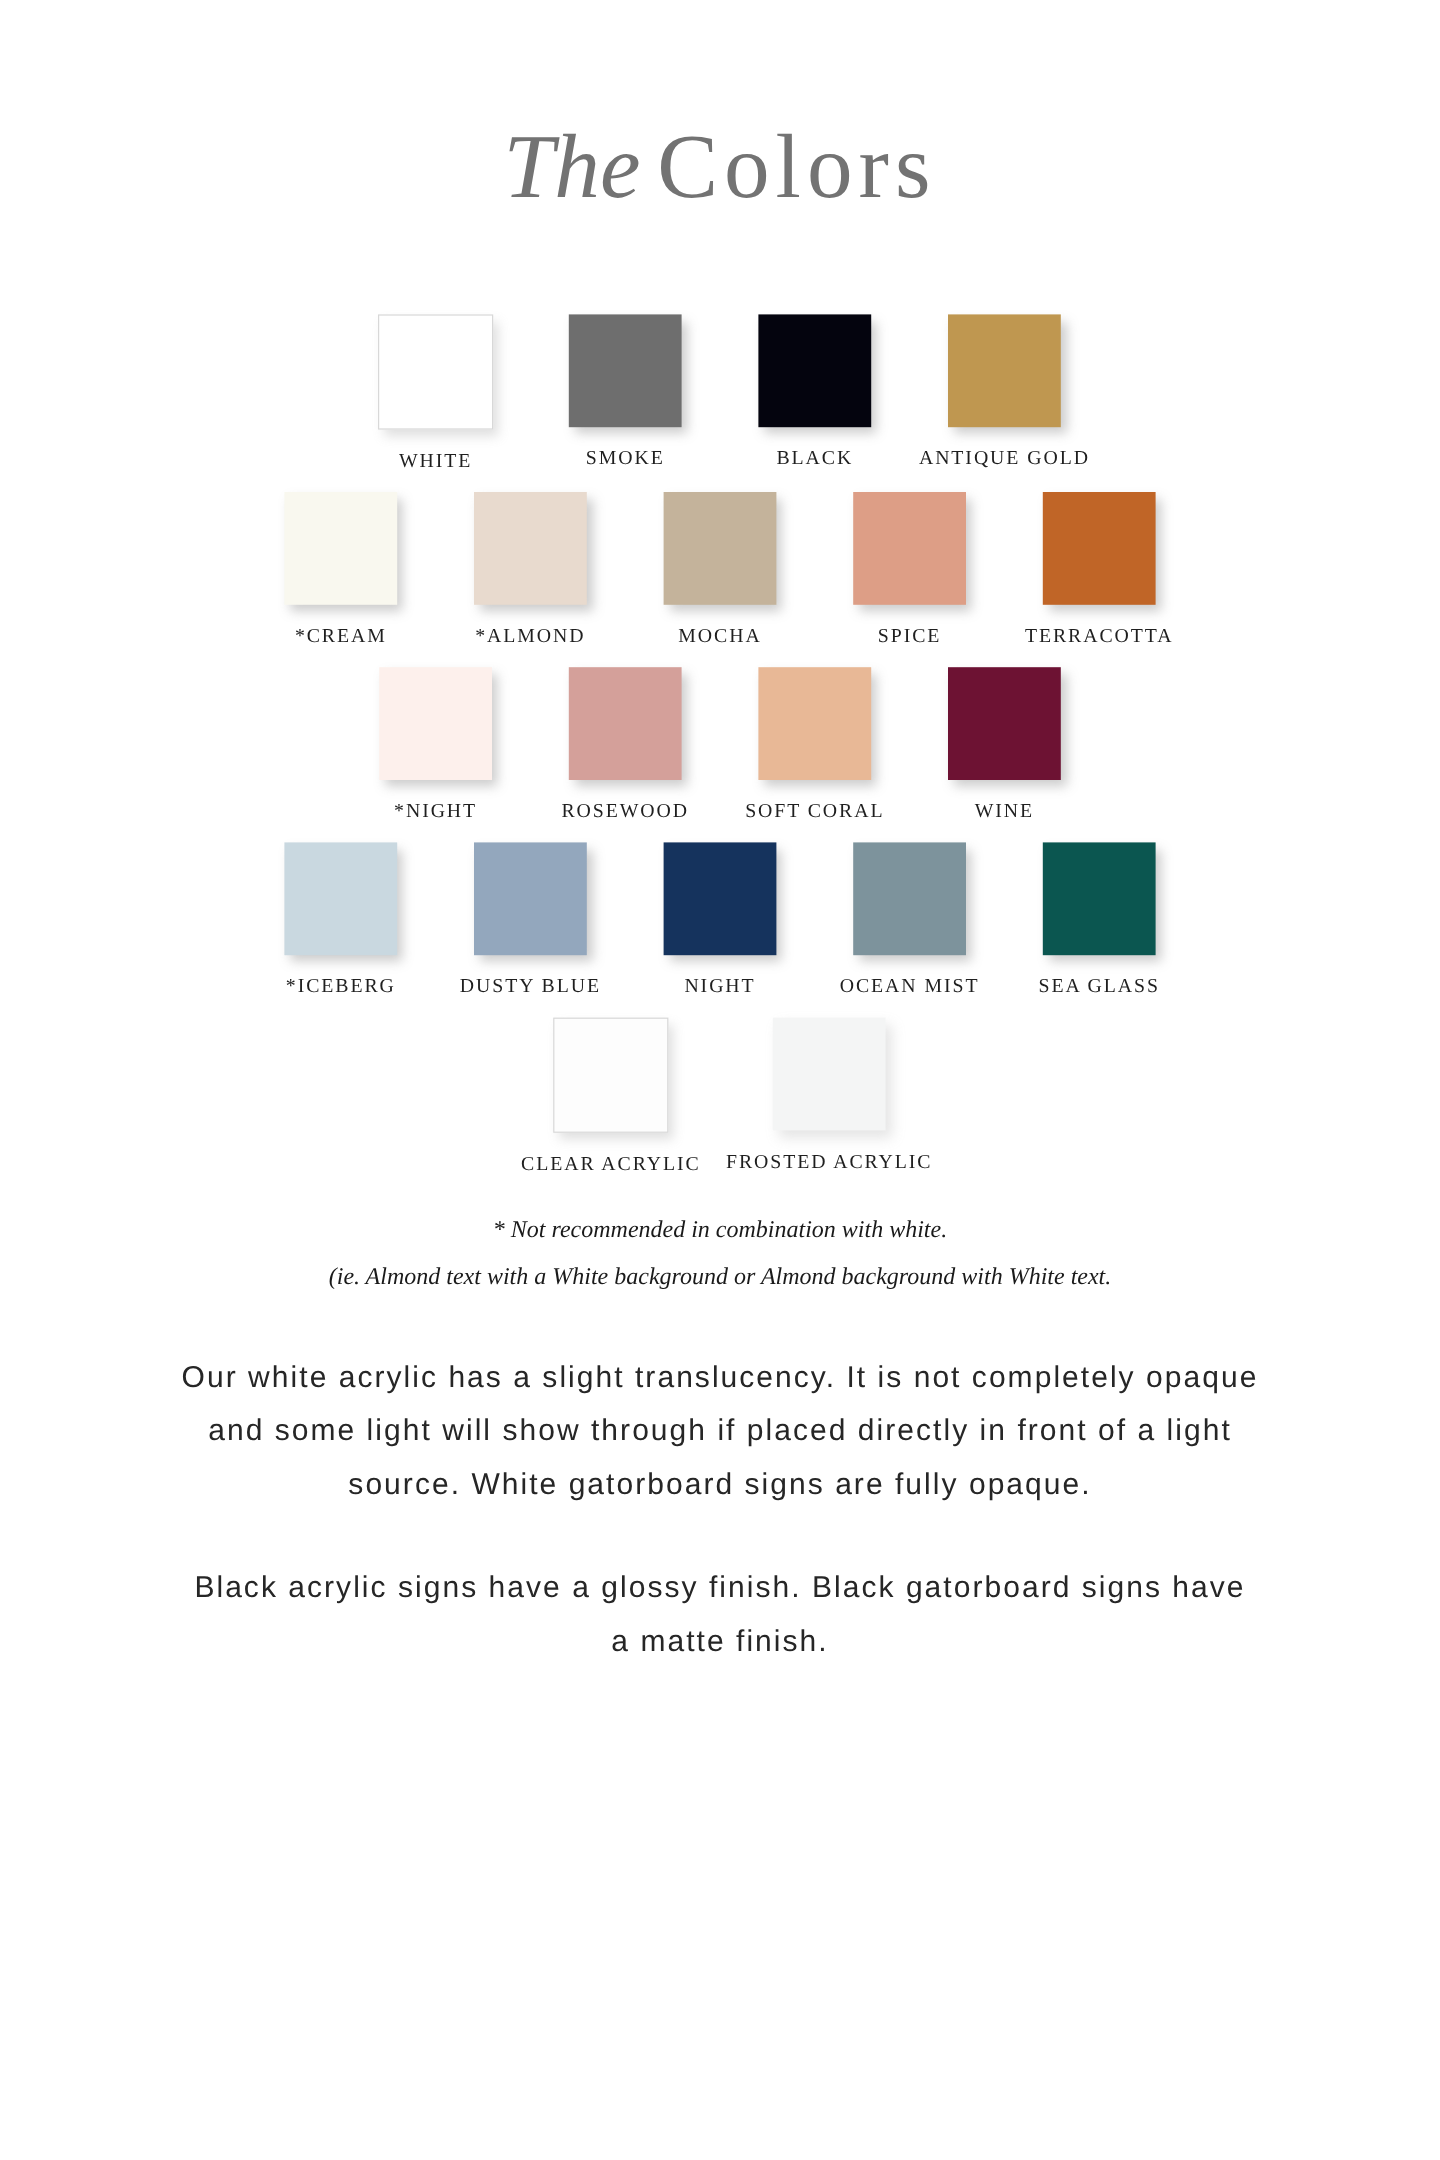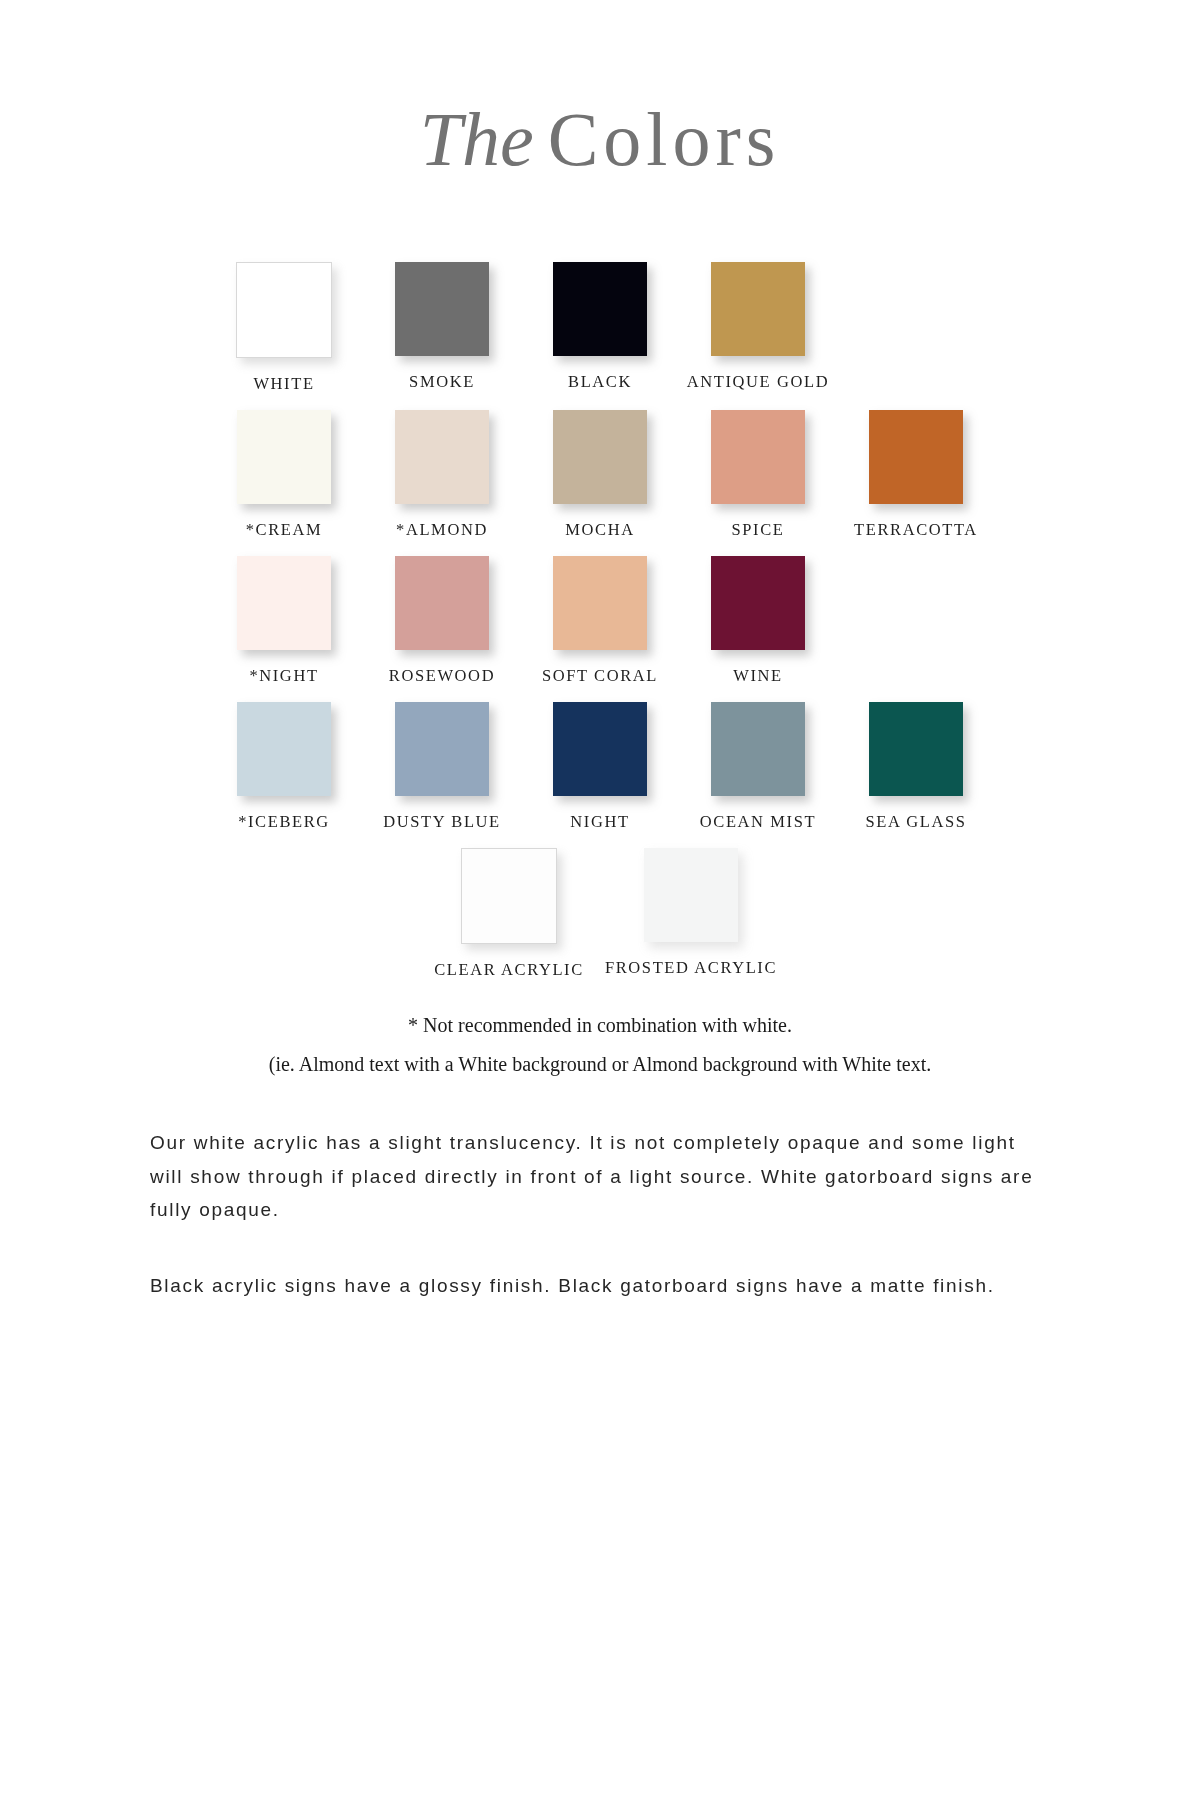--- a/index.html
+++ b/index.html
@@ -45,21 +45,21 @@
   }
 
   
   .grid {
     margin: 0 auto;
     width: 790px;
     padding-top: 34px;
   }
   .swatch-row {
     display: flex;
-    justify-content: flex-start;
+    justify-content: center;
     align-items: flex-start;
     margin-bottom: 16px;
   }
   .swatch-row.centered {
     justify-content: center;
   }
   .swatch-cell {
     width: 158px;
     display: flex;
     flex-direction: column;
@@ -89,32 +89,34 @@
     white-space: nowrap;
     text-align: center;
   }
 
   
   .footnotes {
     margin: 26px auto 0 auto;
     width: 980px;
     text-align: center;
     font-family: "Liberation Serif", "DejaVu Serif", serif;
+    font-style: italic;
     font-size: 20px;
     line-height: 1.95;
     color: #1a1a1a;
   }
 
   
   .body-copy {
     margin: 42px auto 0 auto;
     width: 900px;
+    text-align: center;
     font-family: "Liberation Sans", sans-serif;
     font-weight: 300;
-    font-size: 19px;
+    font-size: 25px;
     line-height: 1.78;
     letter-spacing: 1.7px;
     color: #262626;
   }
   .body-copy p {
     margin: 0;
   }
   .body-copy p + p {
     margin-top: 42px;
   }

